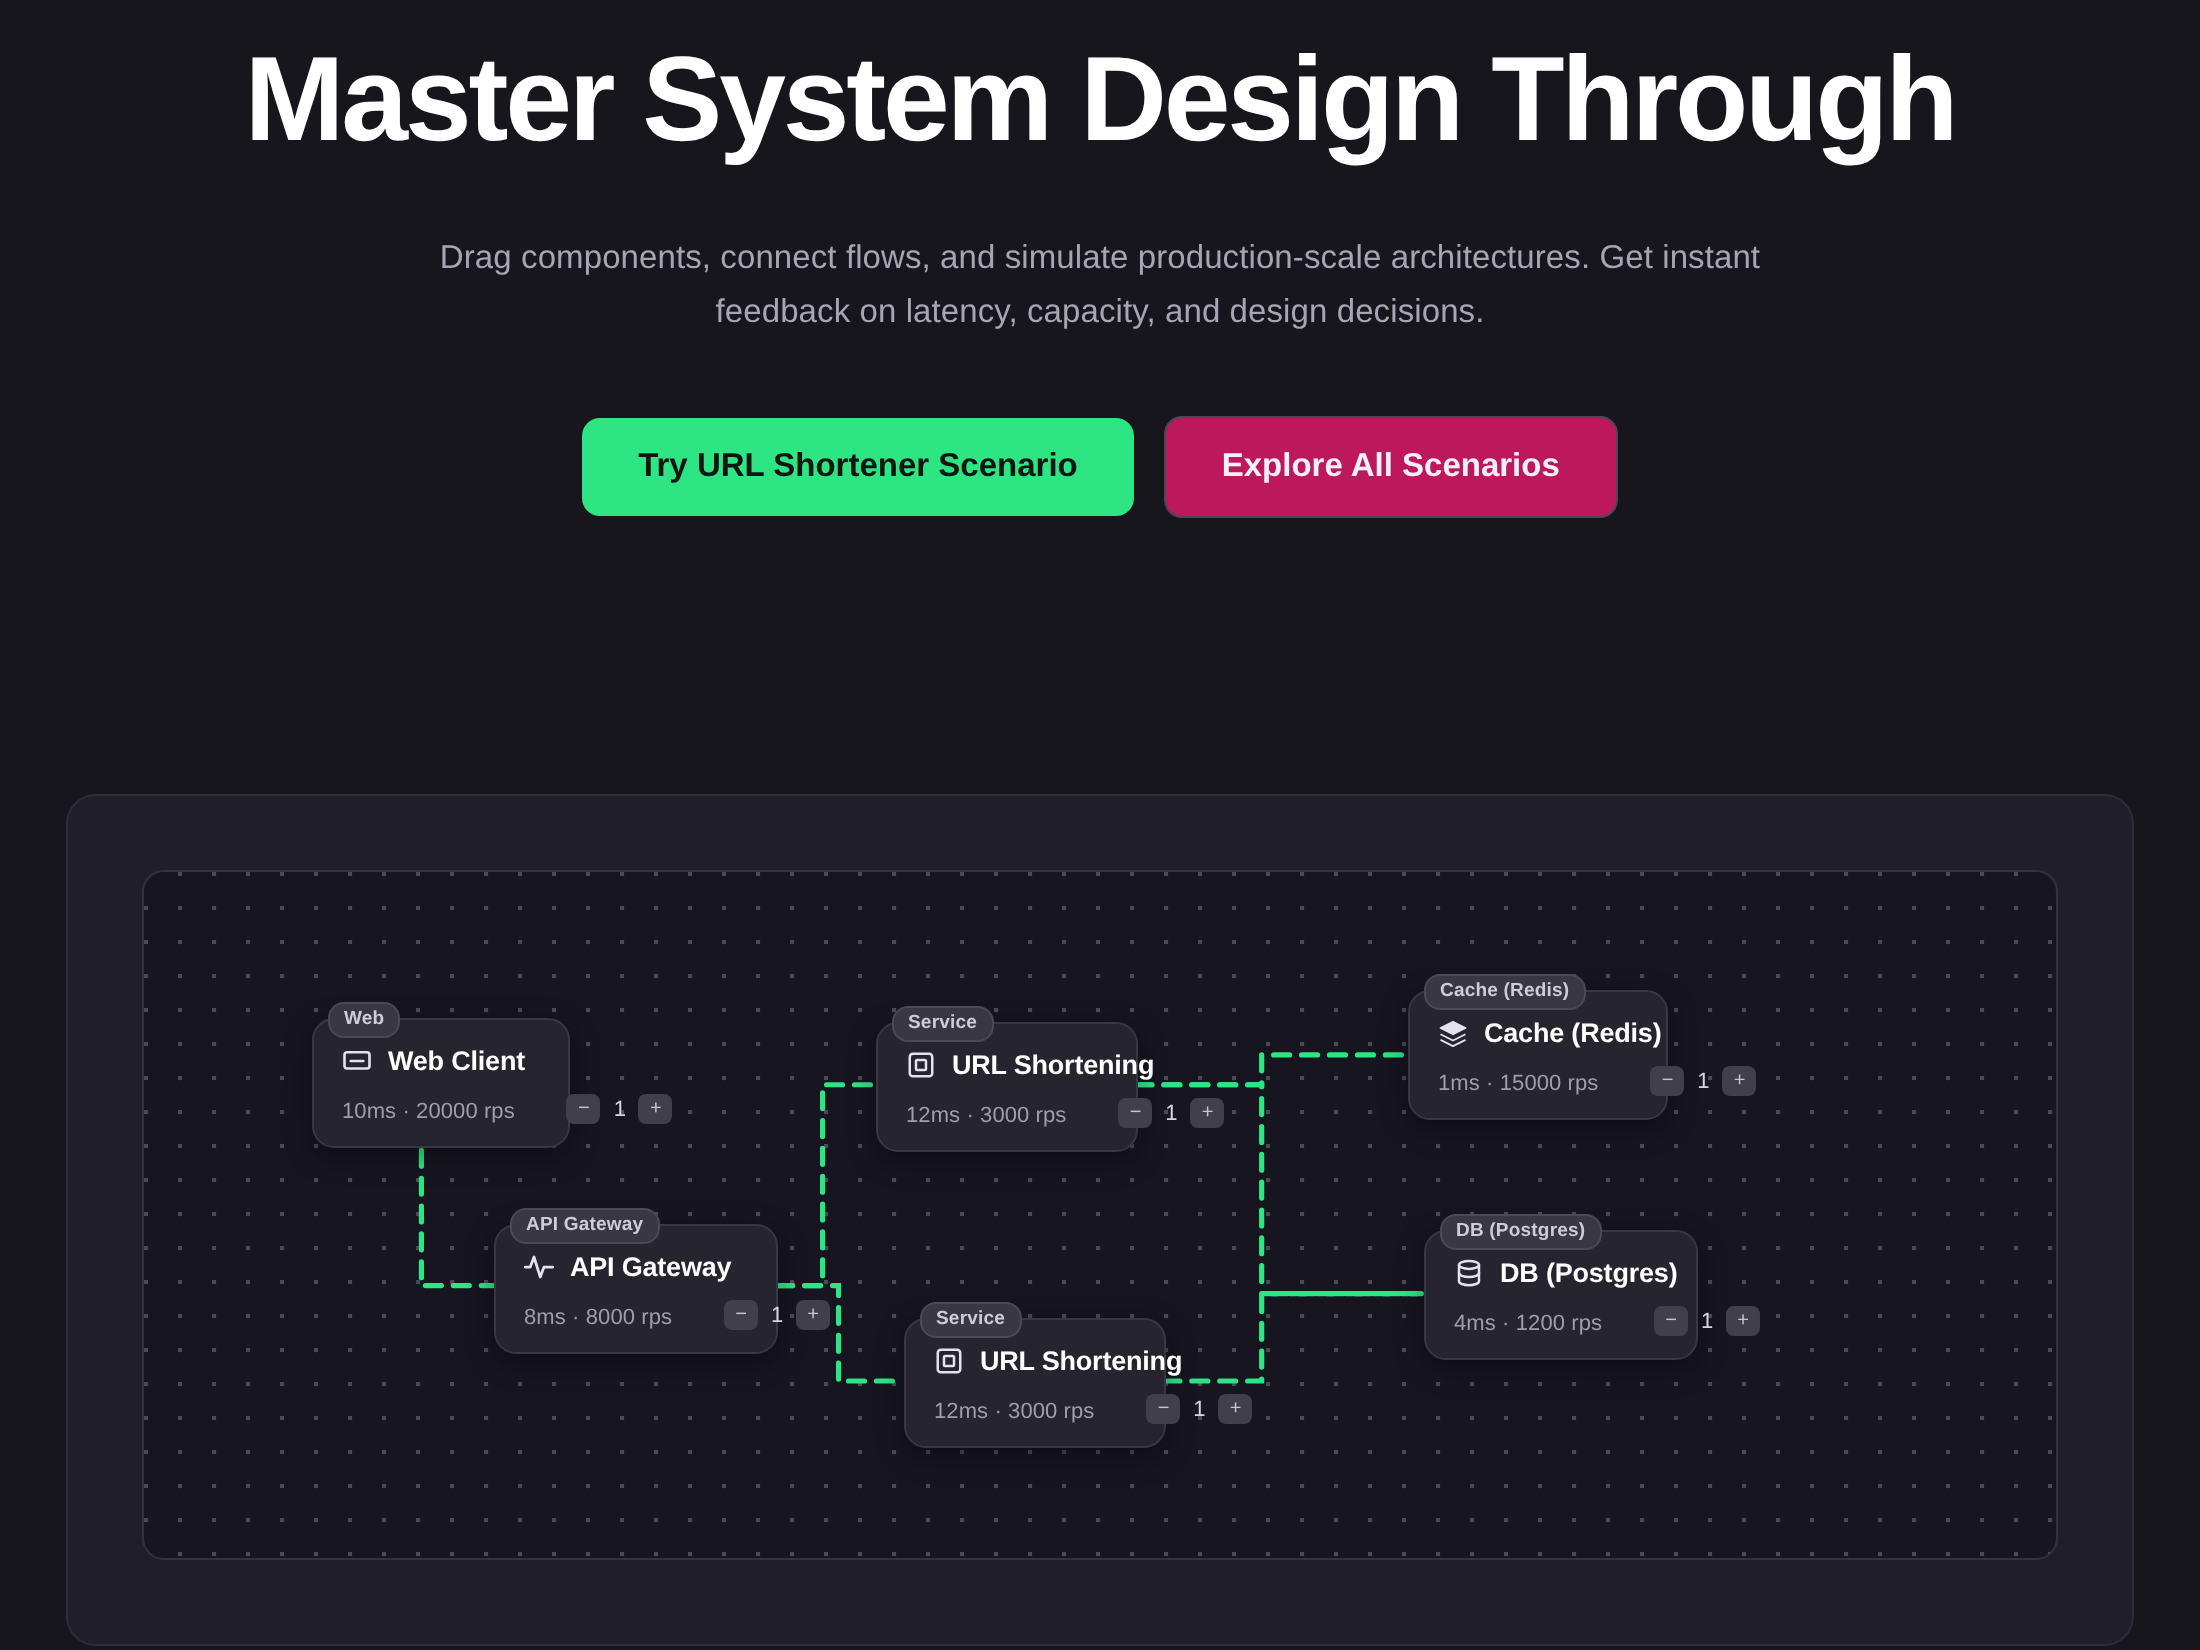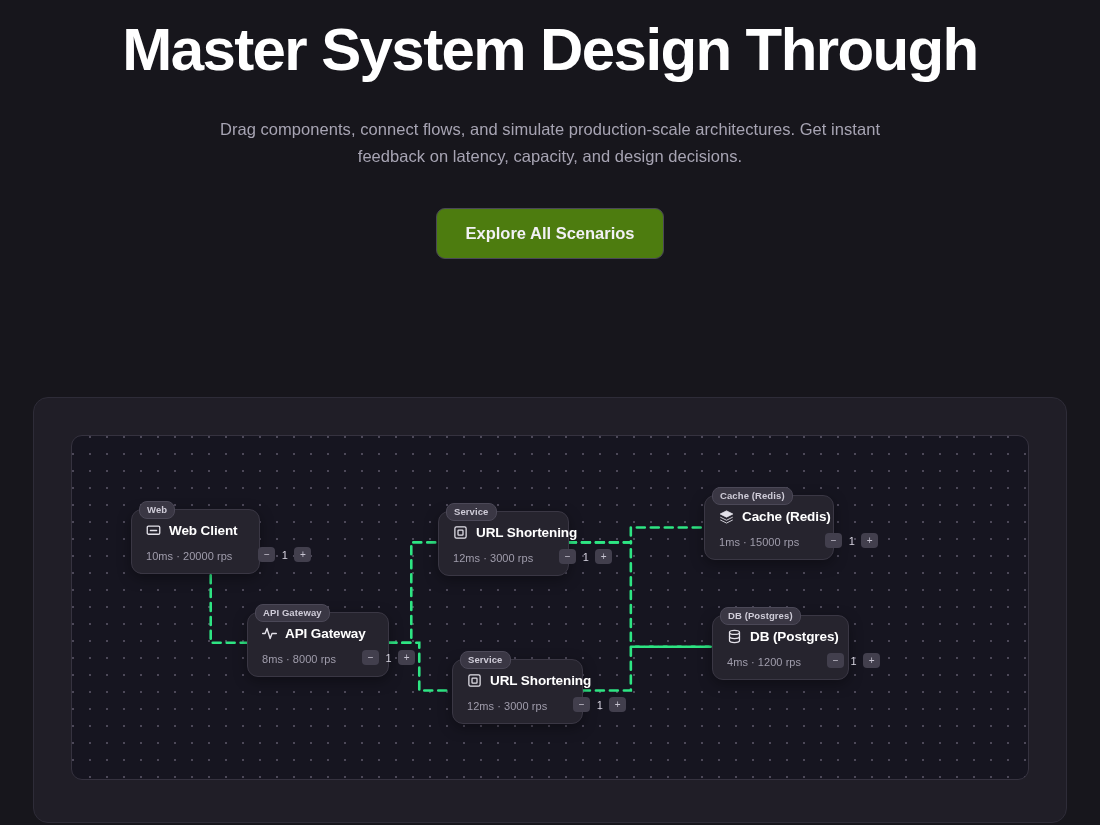--- a/index.html
+++ b/index.html
@@ -66,21 +66,21 @@
   }
 
   .btn-primary {
     background: #2ee583;
     color: #0e1512;
     border: none;
     padding: 15px 28px;
   }
 
   .btn-secondary {
-    background: #4d7c0f;
+    background: #be185d;
     color: #f2f1f5;
     border: 1px solid #4a4856;
     padding: 15px 28px;
   }
 
   
   .canvas-card {
     position: absolute;
     left: 33px;
     top: 397px;
@@ -214,20 +214,21 @@
 <div class="page">
 
   <div class="hero">
     <h1 class="headline">
       <span>Master System Design Through</span>
     </h1>
 
     <p class="subtitle">Drag components, connect flows, and simulate production-scale architectures. Get instant feedback on latency, capacity, and design decisions.</p>
 
     <div class="cta-row">
+      <button class="btn btn-primary">Try URL Shortener Scenario</button>
       <button class="btn btn-secondary">Explore All Scenarios</button>
     </div>
   </div>
 
   <div class="canvas-card">
     <div class="canvas" id="canvas">
 
       <svg class="edge-layer" viewBox="0 0 958 345" preserveAspectRatio="none">
         <g fill="none" stroke="#2ee583" stroke-width="2.6" stroke-dasharray="8 6" stroke-linecap="round">
 
@@ -238,21 +239,21 @@
           <path d="M 317 208 L 348 208 L 348 256 L 380 256"></path>
 
           <path d="M 497 107 L 560 107 L 560 92 L 632 92"></path>
 
           <path d="M 497 107 L 560 107 L 560 212 L 640 212"></path>
 
           <path d="M 511 256 L 560 256 L 560 212 L 640 212"></path>
         </g>
       </svg>
 
-    <div class="node" style="left: 59px; top: 73px; width: 129px; height: 65px;">
+    <div class="node" style="left: 84px; top: 73px; width: 129px; height: 65px;">
           <div class="node-badge">Web</div>
           <div class="node-inner">
             <div class="node-title-row">
               <span>
                 <svg class="node-icon" viewBox="0 0 24 24" fill="none" stroke="currentColor" stroke-width="2.1" stroke-linecap="round" stroke-linejoin="round">
                   <rect x="2" y="5" width="20" height="13" rx="2"></rect>
                   <line x1="7" y1="12" x2="17" y2="12"></line>
                 </svg>
               </span>
               <span class="node-title">Web Client</span>

